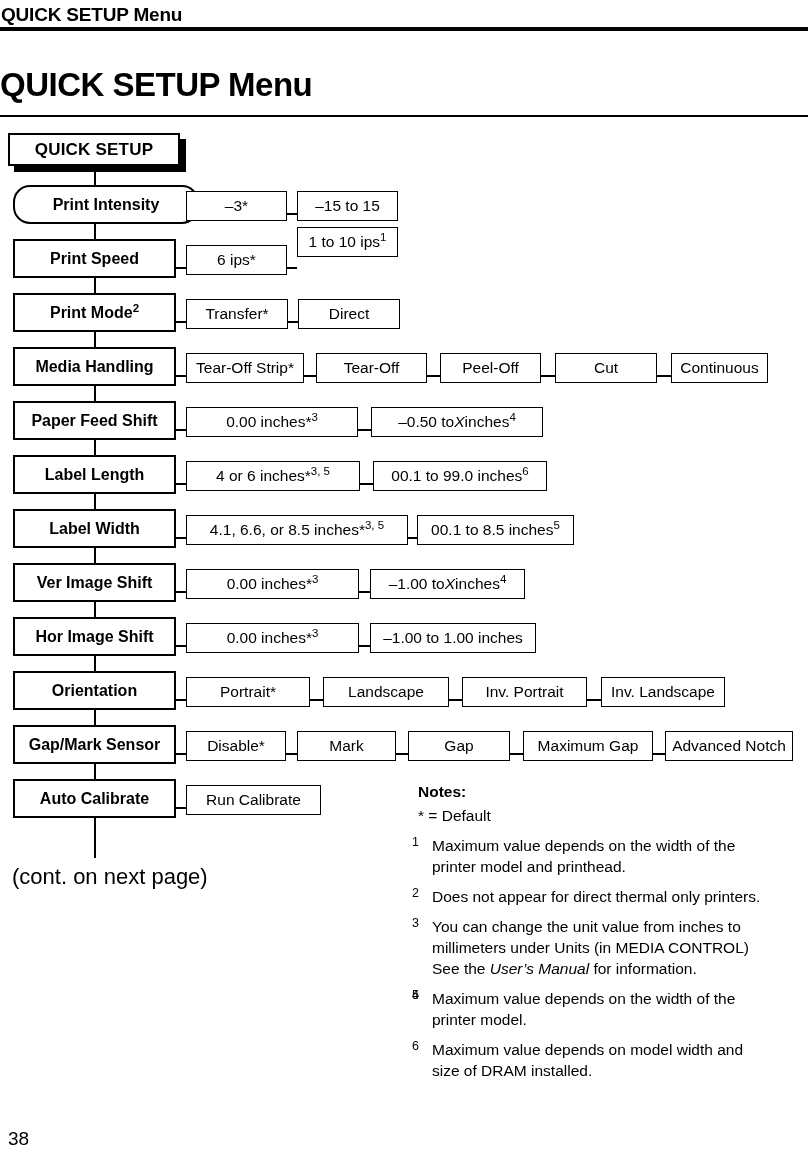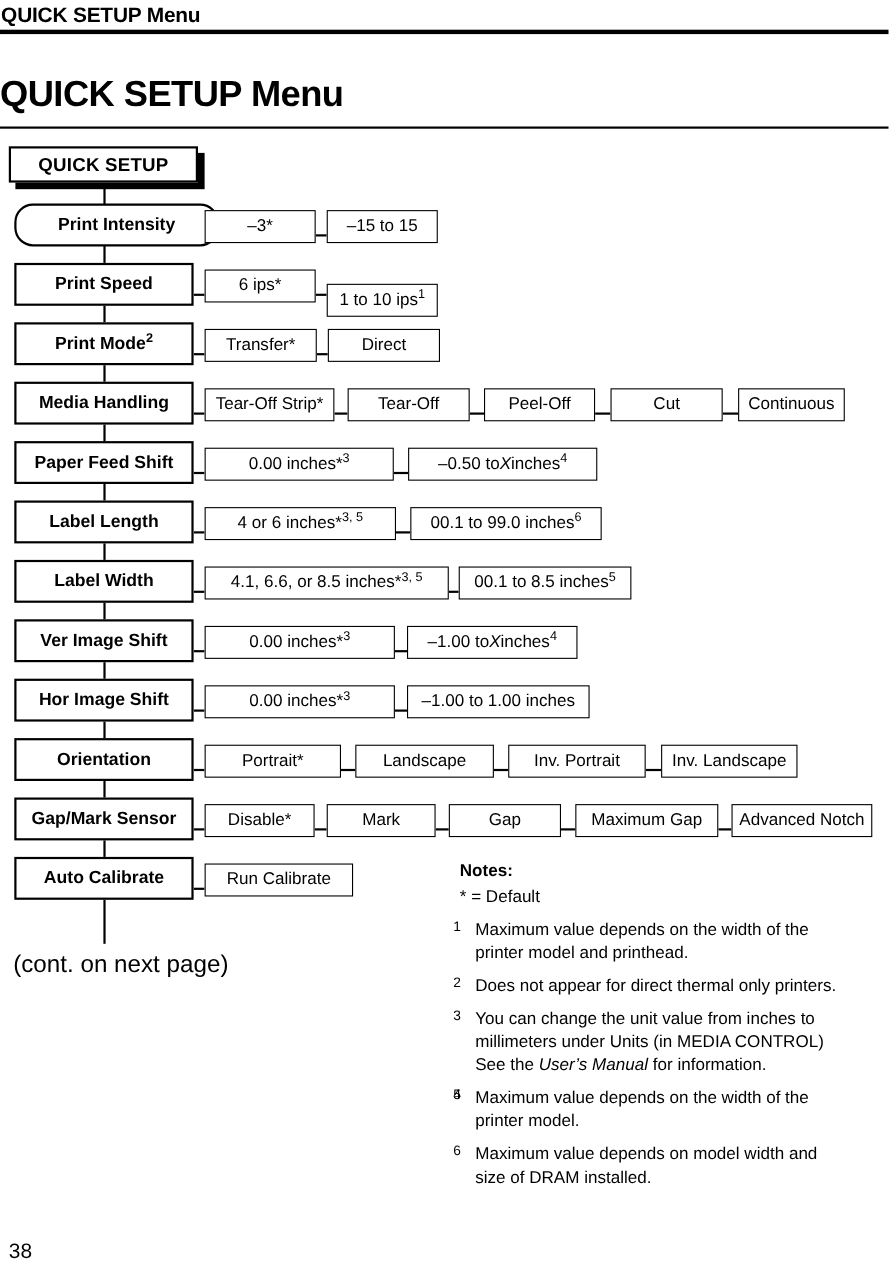--- a/index.html
+++ b/index.html
@@ -50,21 +50,21 @@
       <div class="root-box" style="left: 8px; top: 133px; width: 172px; height: 33px;">QUICK SETUP</div>
       <div class="menu-box" style="left: 13px; top: 185px; width: 186px; height: 39px; border-radius: 17px;">Print Intensity</div>
       <div class="conn" style="left: 176px; top: 213px; width: 10px;"></div>
       <div class="value-box" style="left: 186px; top: 191px; width: 101px; height: 30px;">–3*</div>
       <div class="conn" style="left: 287px; top: 213px; width: 10px;"></div>
       <div class="value-box" style="left: 297px; top: 191px; width: 101px; height: 30px;">–15 to 15</div>
       <div class="menu-box" style="left: 13px; top: 239px; width: 163px; height: 39px;">Print Speed</div>
       <div class="conn" style="left: 176px; top: 267px; width: 10px;"></div>
       <div class="value-box" style="left: 186px; top: 245px; width: 101px; height: 30px;">6 ips*</div>
       <div class="conn" style="left: 287px; top: 267px; width: 10px;"></div>
-      <div class="value-box" style="left: 297px; top: 258px; width: 101px; height: 30px;">1 to 10 ips <sup class="s">1</sup></div>
+      <div class="value-box" style="left: 297px; top: 227px; width: 101px; height: 30px;">1 to 10 ips <sup class="s">1</sup></div>
       <div class="menu-box" style="left: 13px; top: 293px; width: 163px; height: 39px;">Print Mode <sup class="s">2</sup></div>
       <div class="conn" style="left: 176px; top: 321px; width: 10px;"></div>
       <div class="value-box" style="left: 186px; top: 299px; width: 102px; height: 30px;">Transfer*</div>
       <div class="conn" style="left: 288px; top: 321px; width: 10px;"></div>
       <div class="value-box" style="left: 298px; top: 299px; width: 102px; height: 30px;">Direct</div>
       <div class="menu-box" style="left: 13px; top: 347px; width: 163px; height: 39px;">Media Handling</div>
       <div class="conn" style="left: 176px; top: 375px; width: 10px;"></div>
       <div class="value-box" style="left: 186px; top: 353px; width: 118px; height: 30px;">Tear-Off Strip*</div>
       <div class="conn" style="left: 304px; top: 375px; width: 12px;"></div>
       <div class="value-box" style="left: 316px; top: 353px; width: 111px; height: 30px;">Tear-Off</div>

